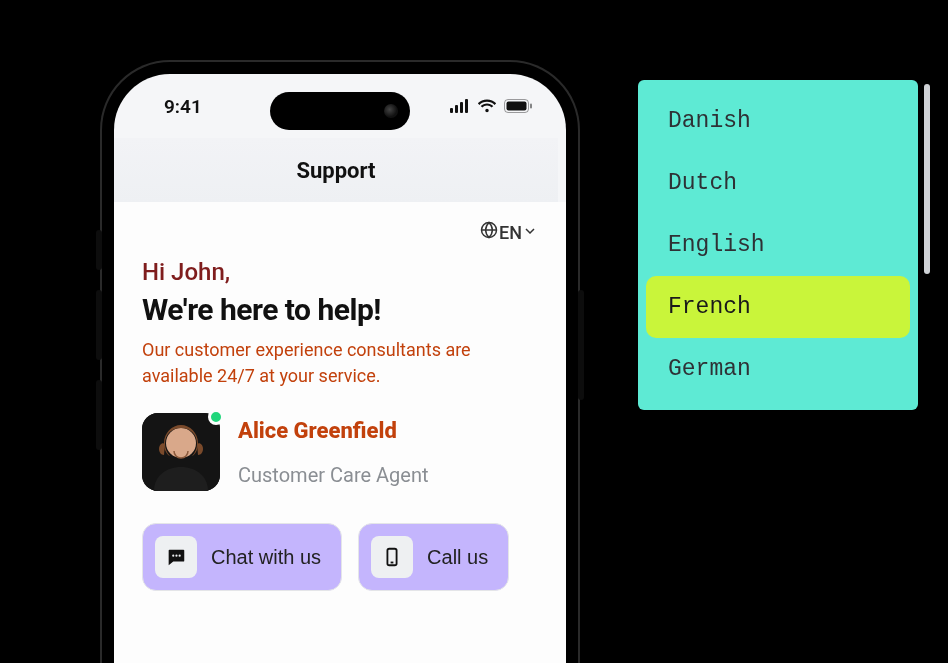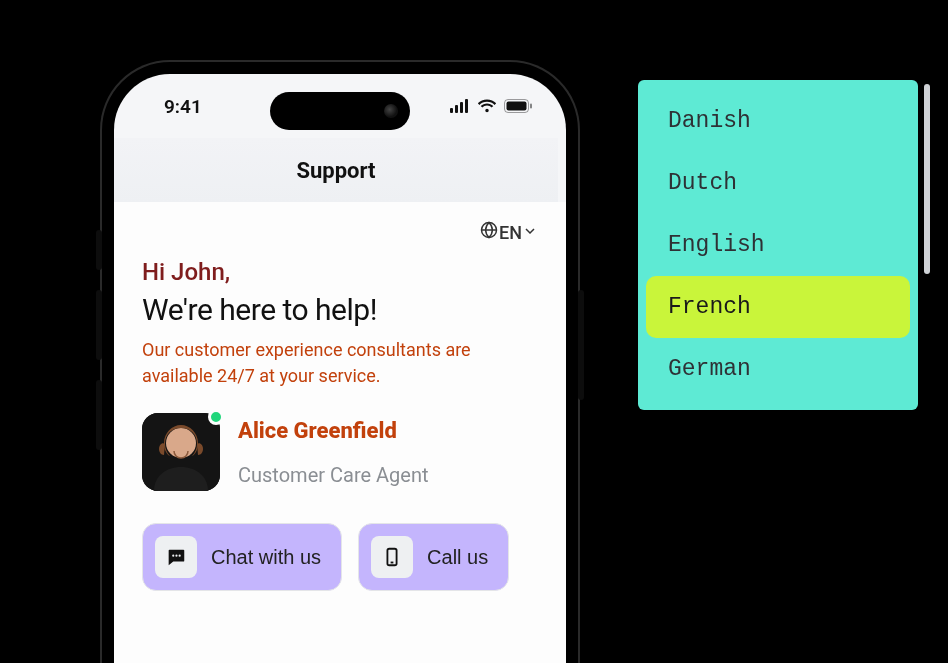--- a/index.html
+++ b/index.html
@@ -109,21 +109,21 @@
   .lang-row svg { flex-shrink:0; }
 
   .greeting {
     color: #7f1d1d;
     font-size: 24px;
     font-weight: 500;
     margin-bottom: 6px;
   }
   .headline {
     font-size: 30px;
-    font-weight: 400;
+    font-weight: 700;
     letter-spacing: -0.5px;
     color: #111;
     margin-bottom: 10px;
   }
   .subtext {
     color: #c2410c;
     font-size: 18px;
     line-height: 1.45;
     max-width: 380px;
     margin-bottom: 24px;

